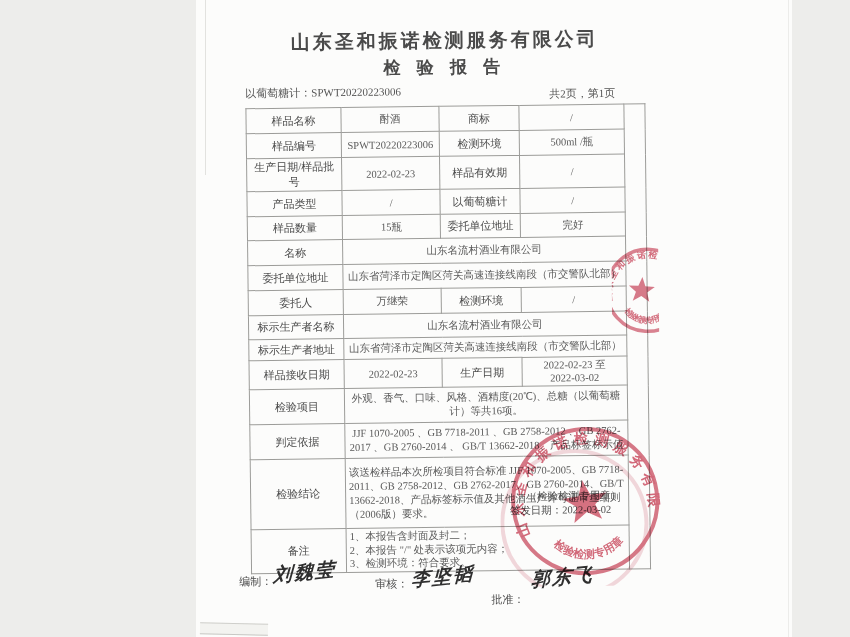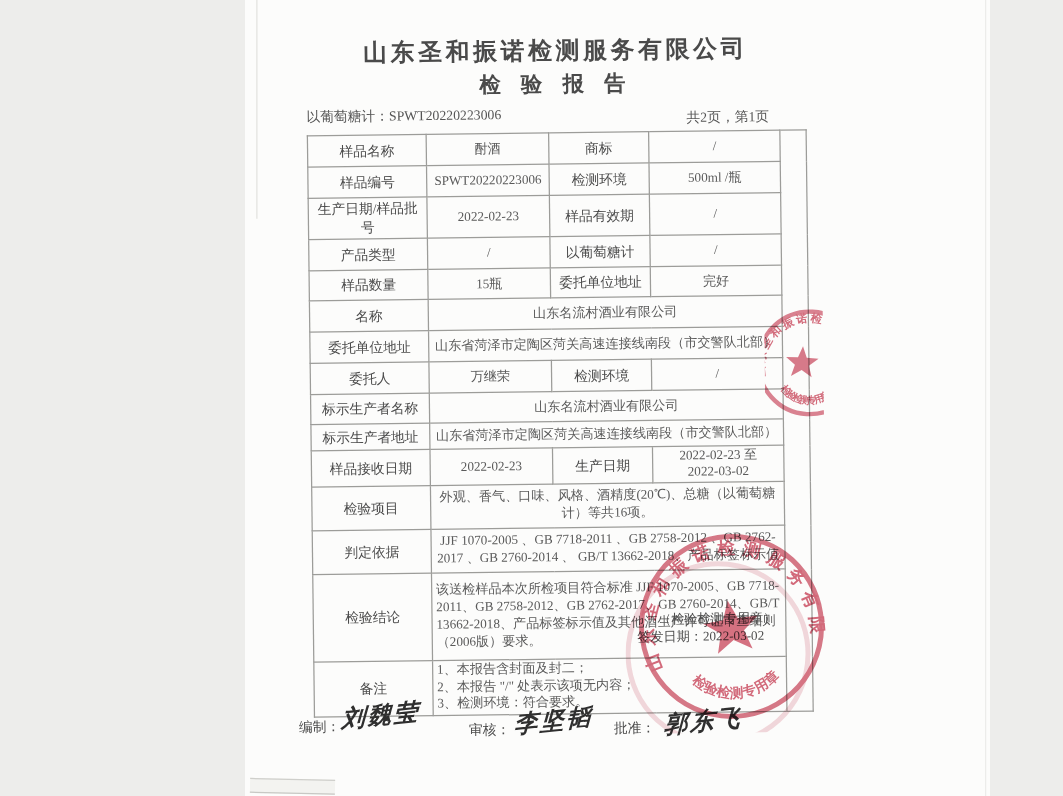--- a/index.html
+++ b/index.html
@@ -53,21 +53,21 @@
 
   .sig-row { position: absolute; left: 236px; top: 560px; width: 420px; height: 50px; font-size: 11px; color: #4c4c4c; }
   .sig-label { position: absolute; top: 12px; text-align: center; }
   .sig-name {
     font-family: "Liberation Serif", serif; font-style: italic; font-weight: bold;
     font-size: 19px; color: #2f2f2f; position: absolute; transform: rotate(-5deg) skewX(-8deg);
     letter-spacing: 2px; white-space: nowrap;
   }
   #lbl-prepared { left: 0; }  #sig-prepared { left: 34px; top: -2px; }
   #lbl-reviewed { left: 136px; top: 16px; } #sig-reviewed { left: 172px; top: 4px; }
-  #lbl-approved { left: 252px; top: 16px; } #sig-approved { left: 292px; top: 6px; }
+  #lbl-approved { left: 252px; top: 33px; } #sig-approved { left: 292px; top: 6px; }
 
   .seal-main { position: absolute; left: 498px; top: 418px; width: 170px; height: 170px; opacity: 0.82; mix-blend-mode: multiply; }
   .seal-edge { position: absolute; left: 612px; top: 248px; width: 47px; height: 92px; overflow: hidden; opacity: 0.8; mix-blend-mode: multiply; }
   .seal-edge svg { position: absolute; left: 0; top: 0; }
 </style>
 </head>
 <body>
 
 <div class="page"></div>
 <div class="page-edge-left"></div>

